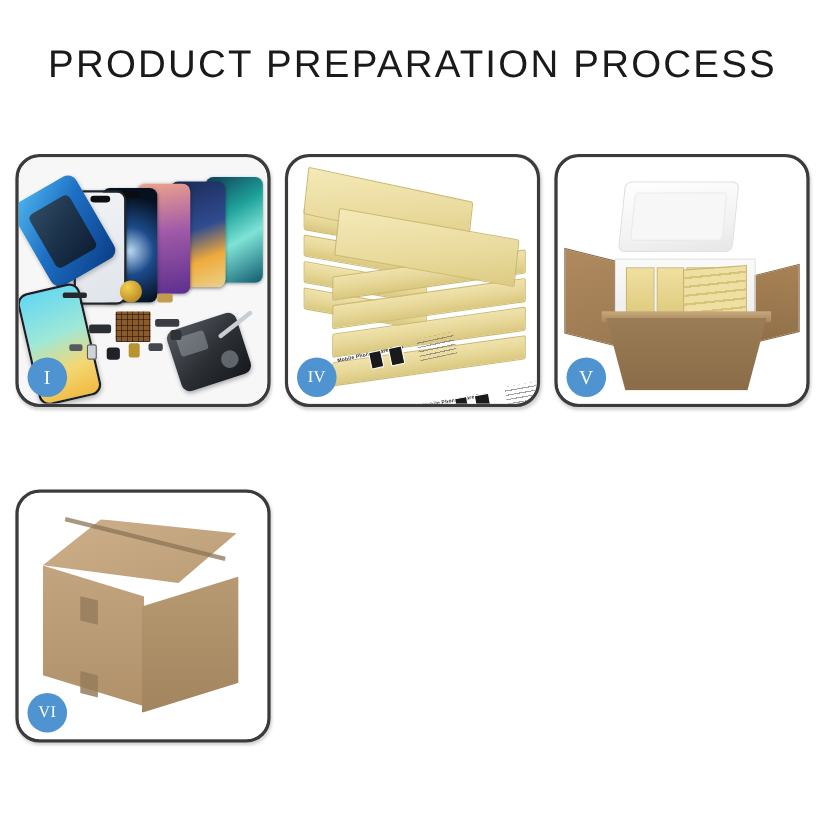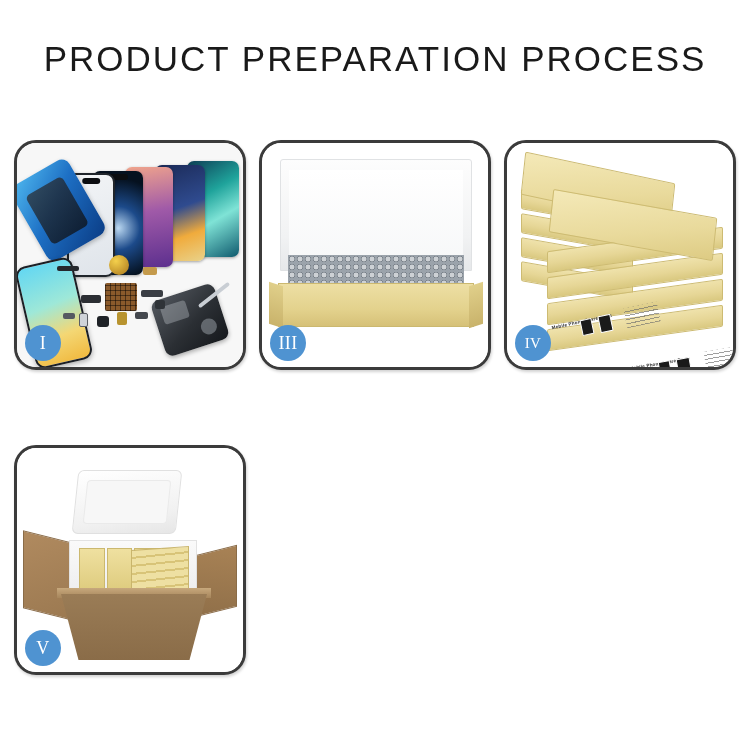--- a/index.html
+++ b/index.html
@@ -446,28 +446,20 @@
         <div class="part pf"></div>
         <div class="part pg"></div>
         <div class="part ph2"></div>
         <div class="part pi"></div>
         <div class="tool"></div>
       </div>
       <div class="badge">I</div>
     </div>
 
 
-    <div class="panel">
-      <div class="panel-media p3">
-        <div class="lid"></div>
-        <div class="foamlayer"></div>
-        <div class="boxbase"></div>
-      </div>
-      <div class="badge">III</div>
-    </div>
 
     <div class="panel">
       <div class="panel-media p4">
         <div class="stack">
           <div class="sbox sb-l1"></div>
           <div class="sbox sb-l2"></div>
           <div class="sbox sb-l3"></div>
           <div class="sbox sb-l4"></div>
           <div class="sbox sb-r1"></div>
           <div class="sbox sb-r2"></div>
@@ -500,15 +492,26 @@
           <div class="ybox"></div>
         </div>
         <div class="ySlab"></div>
         <div class="foamLid"></div>
         <div class="cartonRim"></div>
         <div class="cartonBody"></div>
       </div>
       <div class="badge">V</div>
     </div>
 
+    <div class="panel">
+      <div class="panel-media p6">
+        <div class="cTop"></div>
+        <div class="cTopSeam"></div>
+        <div class="cFront"></div>
+        <div class="cSide"></div>
+        <div class="tapeM tm1"></div>
+        <div class="tapeM tm2"></div>
+      </div>
+      <div class="badge wide">VI</div>
+    </div>
 
   </div>
 </div>
 
 </body></html>

